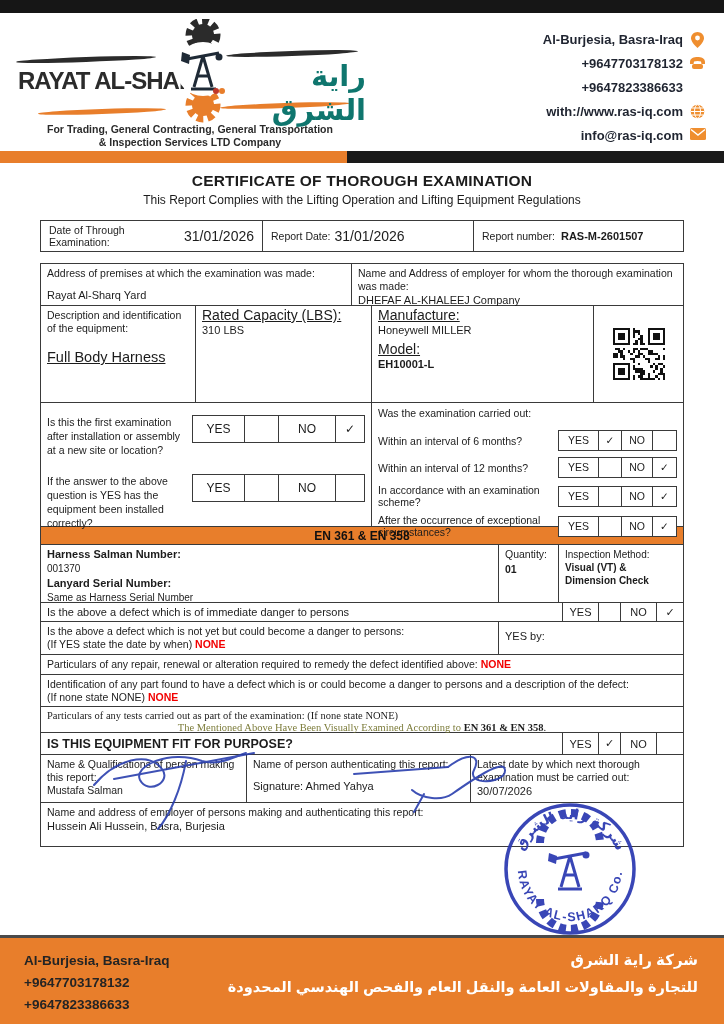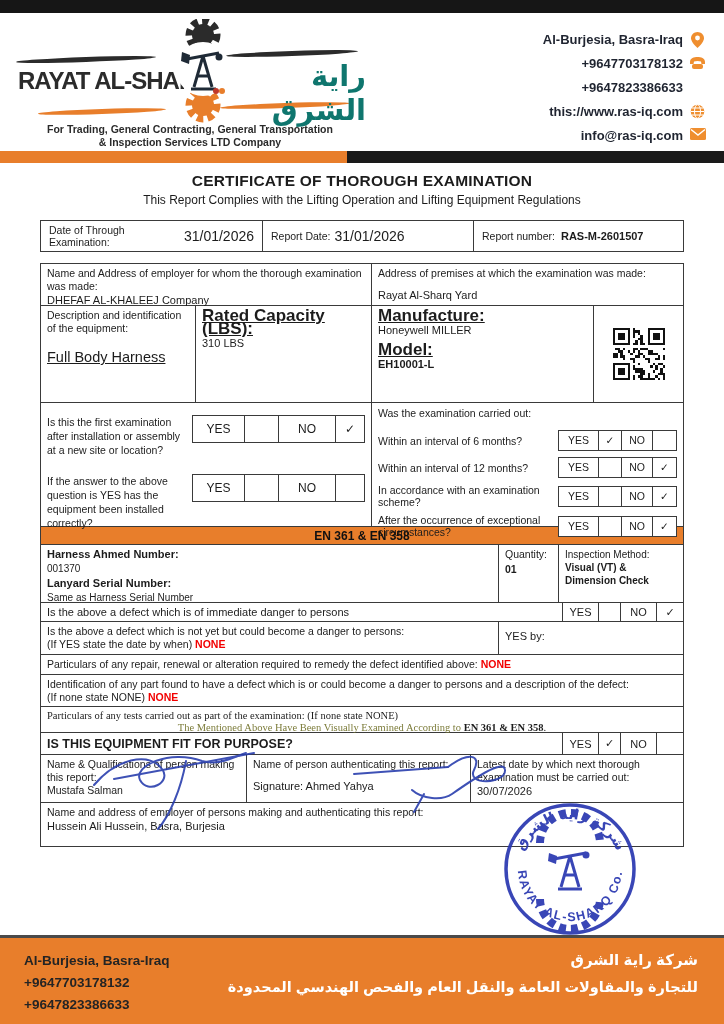--- a/index.html
+++ b/index.html
@@ -49,21 +49,21 @@
   .cell:last-child { border-right:none; }
   
   .rA { height:42px; }
   .rA .c1 { width:331px; } .rA .c2 { flex:1; }
   .val11 { font-size:11px; margin-top:1px; }
   .prem-val { margin-top:9px; font-size:11px; }
   
   .rB { height:97px; }
   .rB .c1 { width:155px; } .rB .c2 { width:176px; } .rB .c3 { width:222px; } .rB .c4 { flex:1; display:flex; align-items:center; justify-content:center; }
   .equip-val { font-size:14.5px; margin-top:16px;text-decoration:underline; }
-  .bold-u { font-weight:700; text-decoration:underline; font-size:17px; }
+  .bold-u { font-weight:400; text-decoration:underline; font-size:14px; }
   .plain-v { font-size:11px; margin:2px 0 6px; }
   .bold-v { font-size:11px; font-weight:700; margin-top:2px; }
   
   .rC { height:124px; }
   .rC .c1 { width:331px; padding-top:12px; } .rC .c2 { flex:1; padding-top:4px; }
   .qrow { display:flex; }
   .qtext { width:150px; font-size:10.5px; line-height:14px; }
   .mini { display:flex; border:1px solid #3a3a3a; background:#fff; }
   .mini > div { display:flex; align-items:center; justify-content:center; border-right:1px solid #3a3a3a; font-size:12px; }
   .mini > div:last-child { border-right:none; }
@@ -181,21 +181,21 @@
             <path d="M1,6 C1,2 5,1 8.5,1 C12,1 16,2 16,6 L16,8 L12.5,8 L12,5.5 C10,4.8 7,4.8 5,5.5 L4.5,8 L1,8 Z" fill="#EF8E2F"></path>
             <rect x="3" y="8" width="11" height="5" rx="2" fill="#EF8E2F"></rect>
           </svg>
       </span>
     </div>
     <div class="contact-row">
       <span class="contact-text">+9647823386633</span>
       <span class="contact-ico"></span>
     </div>
     <div class="contact-row">
-      <span class="contact-text">this://www.ras-iq.com</span>
+      <span class="contact-text">with://www.ras-iq.com</span>
       <span class="contact-ico">
         <svg width="15" height="15" viewBox="0 0 15 15">
             <circle cx="7.5" cy="7.5" r="6.8" fill="#EF8E2F"></circle>
             <g stroke="#fff" stroke-width="1" fill="none">
               <ellipse cx="7.5" cy="7.5" rx="3" ry="6.8"></ellipse>
               <path d="M0.7,7.5 H14.3 M1.6,4 H13.4 M1.6,11 H13.4"></path>
             </g>
           </svg>
       </span>
     </div>
@@ -232,27 +232,27 @@
   </div>
   <div class="date-cell dc3">
     <span class="lbl">Report number:</span>
     <span class="repno">RAS-M-2601507</span>
   </div>
 </div>
 
 <div class="main-table">
 
   <div class="trow rA">
+    <div class="cell c2">
+      <span class="lbl">Address of premises at which the examination was made:</span>
+      <div class="prem-val">Rayat Al-Sharq Yard</div>
+    </div>
     <div class="cell c1">
       <span class="lbl">Name and Address of employer for whom the thorough examination was made:</span>
       <div class="val11">DHEFAF AL-KHALEEJ Company</div>
-    </div>
-    <div class="cell c2">
-      <span class="lbl">Address of premises at which the examination was made:</span>
-      <div class="prem-val">Rayat Al-Sharq Yard</div>
     </div>
   </div>
 
   <div class="trow rB">
     <div class="cell c1">
       <span class="lbl">Description and identification of the equipment:</span>
       <div class="equip-val">Full Body Harness</div>
     </div>
     <div class="cell c2">
       <div class="bold-u">Rated Capacity (LBS):</div>
@@ -440,21 +440,21 @@
           <div class="m4">✓</div>
         </div>
       </div>
     </div>
   </div>
 
   <div class="trow rD">EN 361 &amp; EN 358</div>
 
   <div class="trow rE">
     <div class="cell c1">
-      <div class="b-lab">Harness Ahmed Number:</div>
+      <div class="b-lab">Harness Salman Number:</div>
       <div class="s-val">001370</div>
       <div class="b-lab">Lanyard Serial Number:</div>
       <div class="s-val">Same as Harness Serial Number</div>
     </div>
     <div class="cell c2">
       <div class="lbl">Quantity:</div>
       <div class="qty-v">01</div>
     </div>
     <div class="cell c3">
       <div class="insp-lab">Inspection Method:</div>

